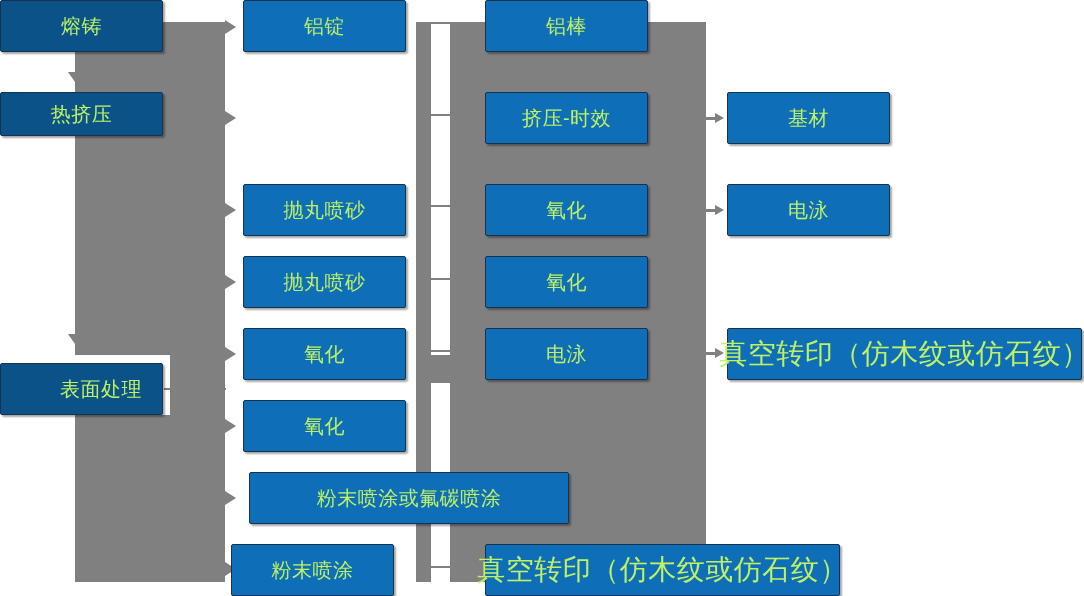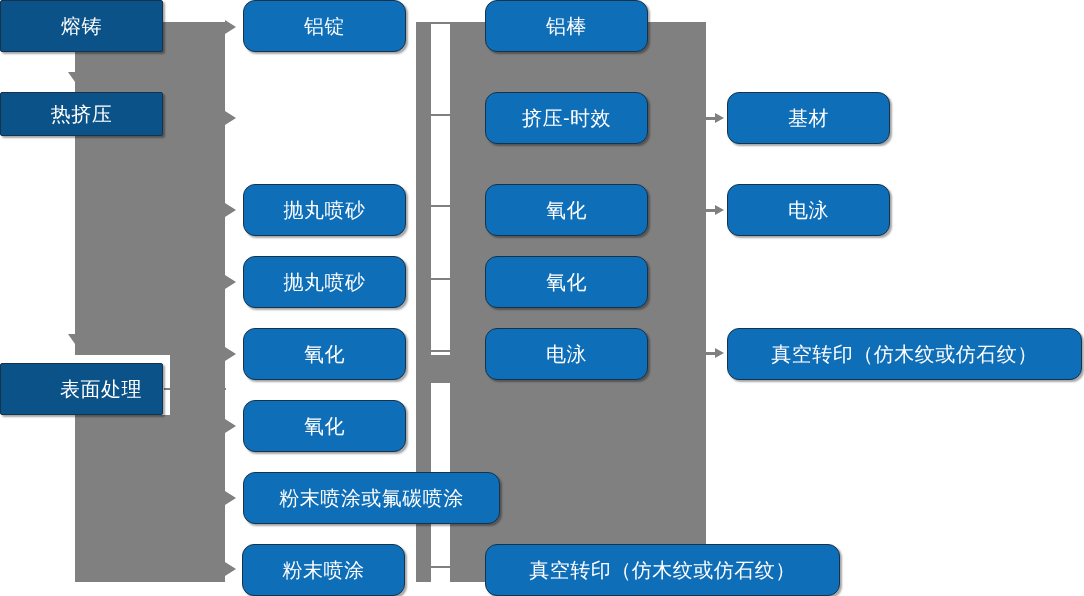--- a/index.html
+++ b/index.html
@@ -63,32 +63,32 @@
     background: #808080;
   }
 
   
   .node {
     position: absolute;
     box-sizing: border-box;
     display: flex;
     align-items: center;
     justify-content: center;
-    color: #ffffff;
+    color: #bef264;
     font-size: 20px;
     line-height: 1.1;
     letter-spacing: 0.5px;
     white-space: nowrap;
     border: 1.5px solid #16334d;
     border-radius: 2px;
     box-shadow: 2px 2px 2px rgba(0,0,0,0.35);
   }
   .node.dark  { background: #0B5288; }
-  .node.mid   { background: #0E6EB8; border-radius: 12px; }
-  .node.wide  { font-size: 20px; }
+  .node.mid   { background: #0E6EB8; }
+  .node.wide  { font-size: 28px; }
 </style>
 </head>
 <body>
 
 <div id="canvas">
 
   <div class="band" style="left:75px; top:22px; width:150px; height:560px;"></div>
 
   <div class="arrow-d" style="left:68px; top:72px;"></div>
   <div class="arrow-d" style="left:68px; top:334px;"></div>
@@ -140,24 +140,24 @@
   </div>
   <div class="node mid" style="left:243px; top:256px; width:163px; height:52px;">
     <span>抛丸喷砂</span>
   </div>
   <div class="node mid" style="left:243px; top:328px; width:163px; height:52px;">
     <span>氧化</span>
   </div>
   <div class="node mid" style="left:243px; top:400px; width:163px; height:52px;">
     <span>氧化</span>
   </div>
-  <div class="node mid" style="left:243px; top:472px; width:257px; height:52px;text-align:center;">
+  <div class="node mid" style="left:249px; top:472px; width:320px; height:52px;text-align:center;">
     <span>粉末喷涂或氟碳喷涂</span>
   </div>
-  <div class="node mid" style="left:242px; top:544px; width:163px; height:52px;">
+  <div class="node mid" style="left:231px; top:544px; width:163px; height:52px;">
     <span>粉末喷涂</span>
   </div>
 
   <div class="node mid" style="left:485px; top:0px; width:163px; height:52px;">
     <span>铝棒</span>
   </div>
   <div class="node mid" style="left:485px; top:92px; width:163px; height:52px;">
     <span>挤压-时效</span>
   </div>
   <div class="node mid" style="left:485px; top:184px; width:163px; height:52px;">

